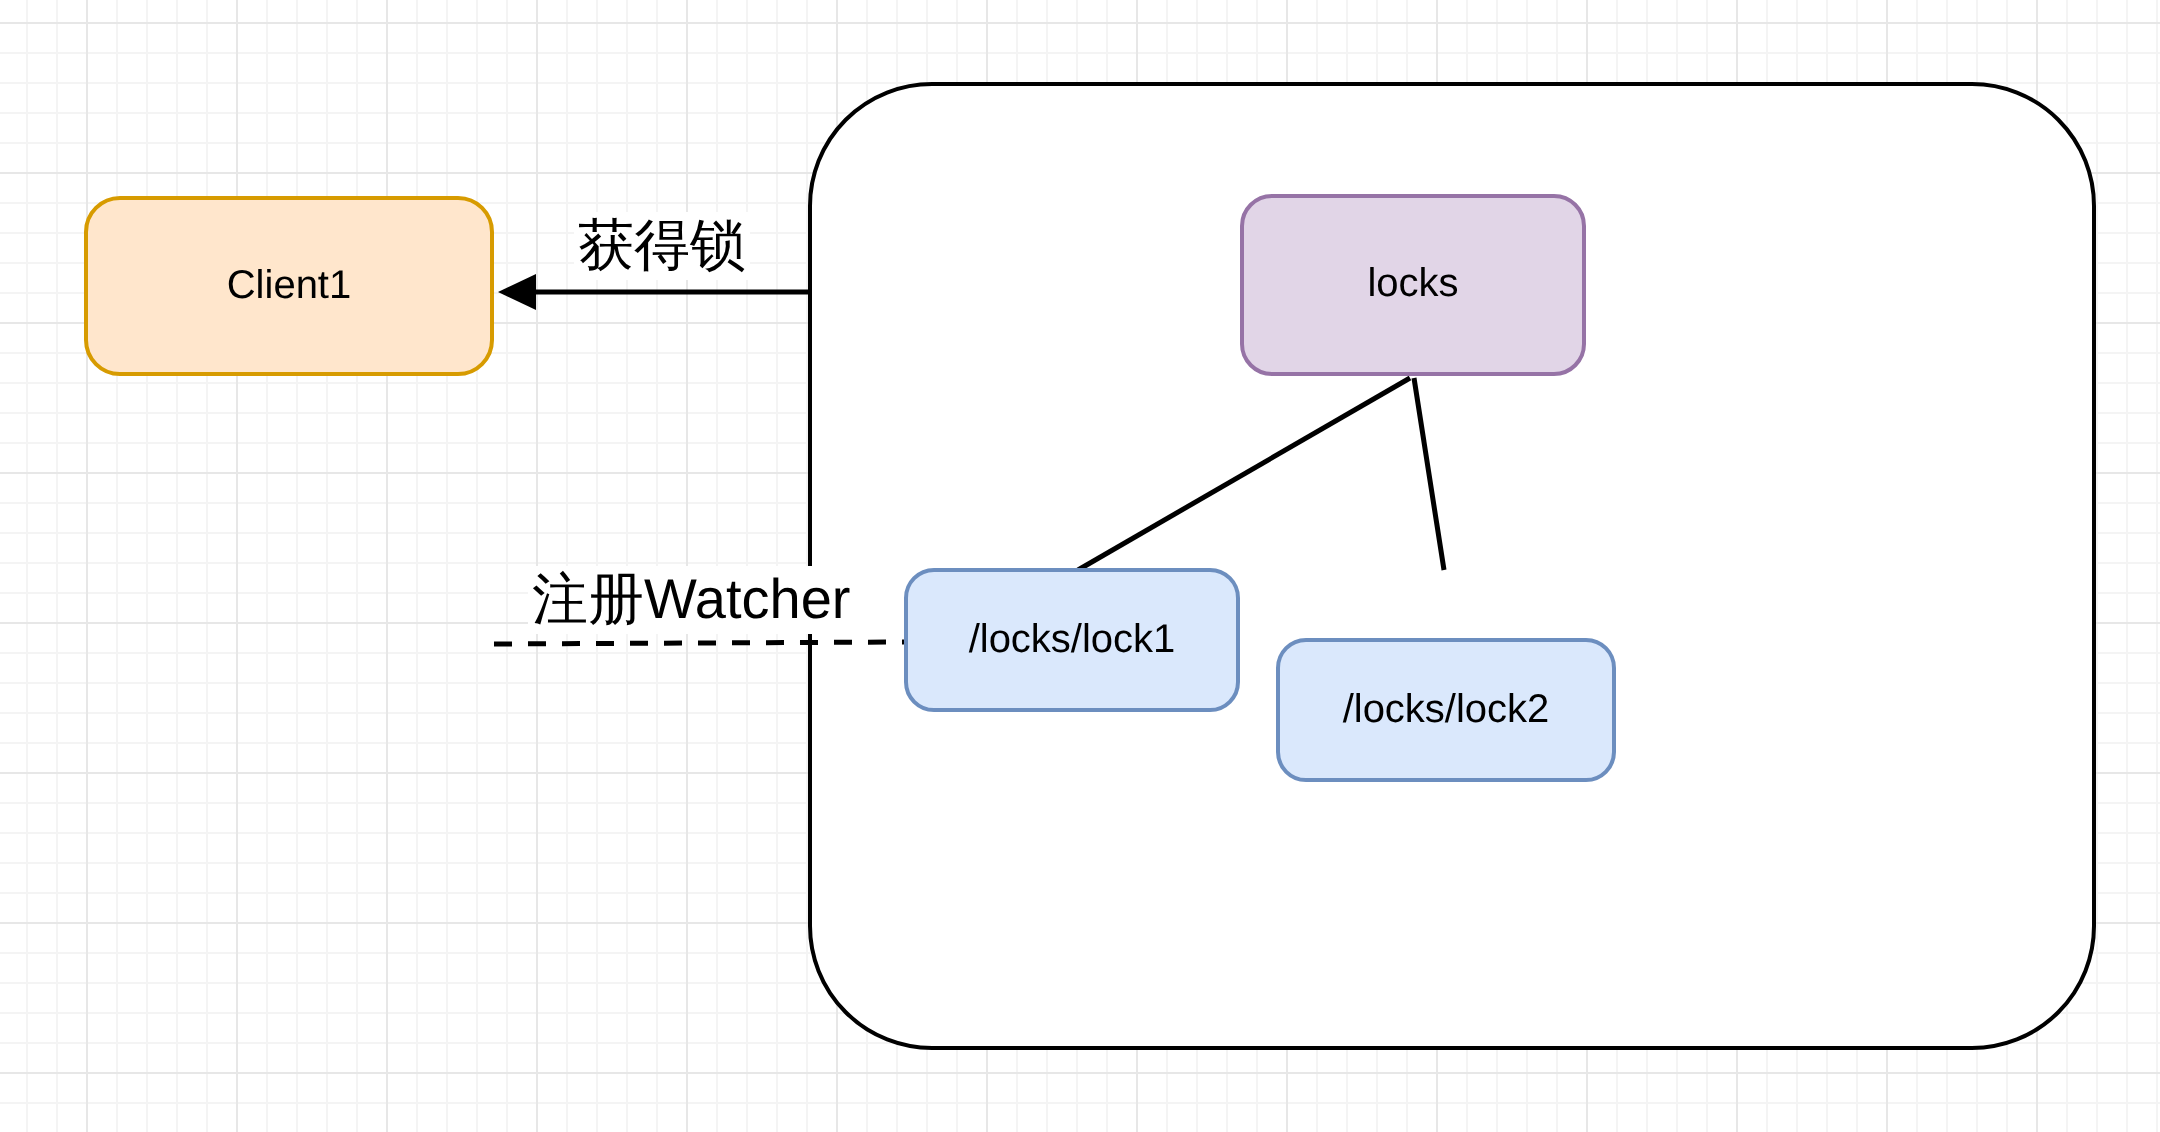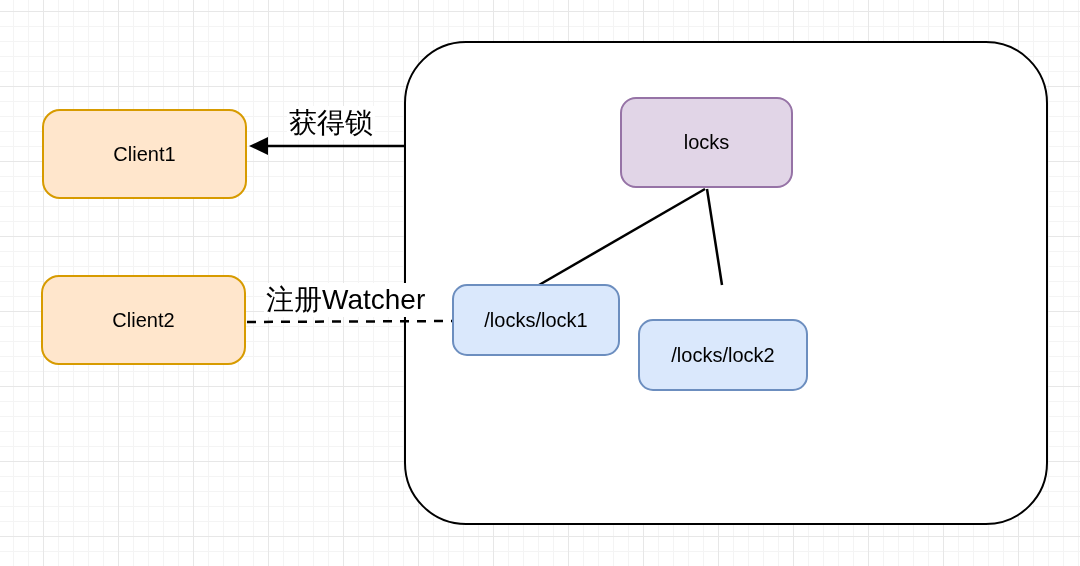--- a/index.html
+++ b/index.html
@@ -46,21 +46,21 @@
     z-index: 3;
     text-align: center;
     white-space: nowrap;
   }
   .node-client {
     width: 205px; height: 90px;
     background: #ffe6cc;
     border: 2px solid #d79b00;
     border-radius: 18px;
   }
-  .node-client1 { left: 42px; top: 98px; margin-top: 11px; }
+  .node-client1 { left: 42px; top: 98px; }
   .node-client2 { left: 41px; top: 275px; }
   .node-locks {
     left: 620px; top: 97px;
     width: 173px; height: 91px;
     background: #e1d5e7;
     border: 2px solid #9673a6;
     border-radius: 16px;
     align-items: center;
   }
   .node-lock {
@@ -99,23 +99,20 @@
     <line x1="247" y1="322" x2="452" y2="321" stroke="#000000" stroke-width="2.5" stroke-dasharray="9,8"></line>
 
     <line x1="705" y1="189" x2="539" y2="285" stroke="#000000" stroke-width="2.5"></line>
     <line x1="707" y1="189" x2="722" y2="285" stroke="#000000" stroke-width="2.5"></line>
   </svg>
 
   <div class="node node-client node-client1">
     <span>Client1</span>
   </div>
 
-  <div class="node node-client node-client2">
-    <span>Client2</span>
-  </div>
 
   <div class="node node-locks">
     <span>locks</span>
   </div>
 
   <div class="node node-lock node-lock1">
     <span>/locks/lock1</span>
   </div>
 
   <div class="node node-lock node-lock2">

